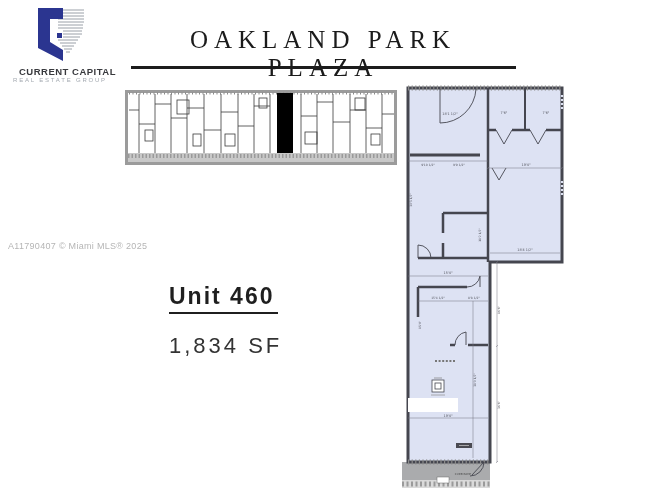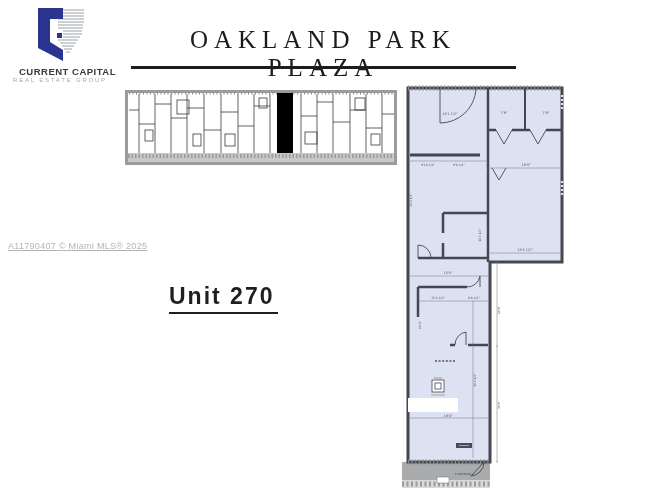--- a/index.html
+++ b/index.html
@@ -13,21 +13,21 @@
     font-size:9.5px;font-weight:bold;letter-spacing:.5px;color:#38393d;}
   .logo-sub{position:absolute;left:4px;top:77px;width:112px;text-align:center;
     font-size:6px;letter-spacing:1.8px;color:#a3a9b0;}
   .page-title{position:absolute;left:130px;top:26px;width:386px;text-align:center;
     font-family:"Liberation Serif", serif;font-size:25px;letter-spacing:6px;color:#1b1b1b;}
   .title-rule{position:absolute;left:131px;top:66px;width:385px;height:3px;background:#1c1c1c;}
   
   .overview{position:absolute;left:125px;top:90px;}
   .mainplan{position:absolute;left:400px;top:85px;}
   
-  .watermark{position:absolute;left:8px;top:241px;font-size:9px;color:#b5b5b5;letter-spacing:.3px;text-decoration:underline;}
+  .watermark{position:absolute;left:8px;top:241px;font-size:9px;color:#b5b5b5;letter-spacing:.3px;}
   .unit-label{position:absolute;left:169px;top:283px;font-size:23px;font-weight:bold;
     letter-spacing:2px;color:#1f1f1f;border-bottom:2px solid #1f1f1f;padding:0 4px 2px 0;}
   .unit-area{position:absolute;left:169px;top:333px;font-size:22px;font-weight:400;
     letter-spacing:3px;color:#333;}
   svg text{font-family:"DejaVu Sans", sans-serif;}
   .dim{font-size:3.4px;fill:#55565f;}
   .dim-sm{font-size:3px;fill:#55565f;}
   .smudge{font-size:2.8px;fill:#4a4a4a;}
 </style>
 </head>
@@ -105,21 +105,22 @@
         <rect x="180" y="42" width="12" height="12"></rect>
       <rect x="230" y="8" width="10" height="12"></rect>
         <rect x="68" y="44" width="8" height="12"></rect>
       <rect x="134" y="8" width="8" height="10"></rect>
         <rect x="246" y="44" width="9" height="11"></rect>
     </g>
     <rect x="152" y="3" width="16" height="60" fill="#000000"></rect>
   </svg>
 
   <div class="watermark">A11790407 © Miami MLS® 2025</div>
-  <div class="unit-label">Unit 270</div>
+  <div class="unit-label">Unit 460</div>
+  <div class="unit-area">1,834 SF</div>
 
   <svg class="mainplan" width="250" height="417" viewBox="0 0 250 417">
 
     <rect x="2" y="377" width="88" height="18" fill="#aaabad"></rect>
     <rect x="2" y="395" width="88" height="8" fill="#dadada"></rect>
     <line x1="2" y1="399" x2="90" y2="399" stroke="#9a9a9a" stroke-width="5" stroke-dasharray="2 2.5"></line>
     <rect x="37" y="392" width="12" height="6" fill="#ffffff" stroke="#6a6a6a" stroke-width="0.5"></rect>
     <text class="smudge" x="63" y="390" text-anchor="middle">CURB RAMP</text>
 
     <path d="M8,3 H162 V177 H90 V377 H8 Z" fill="#dde2f3" stroke="#45464f" stroke-width="3"></path>

